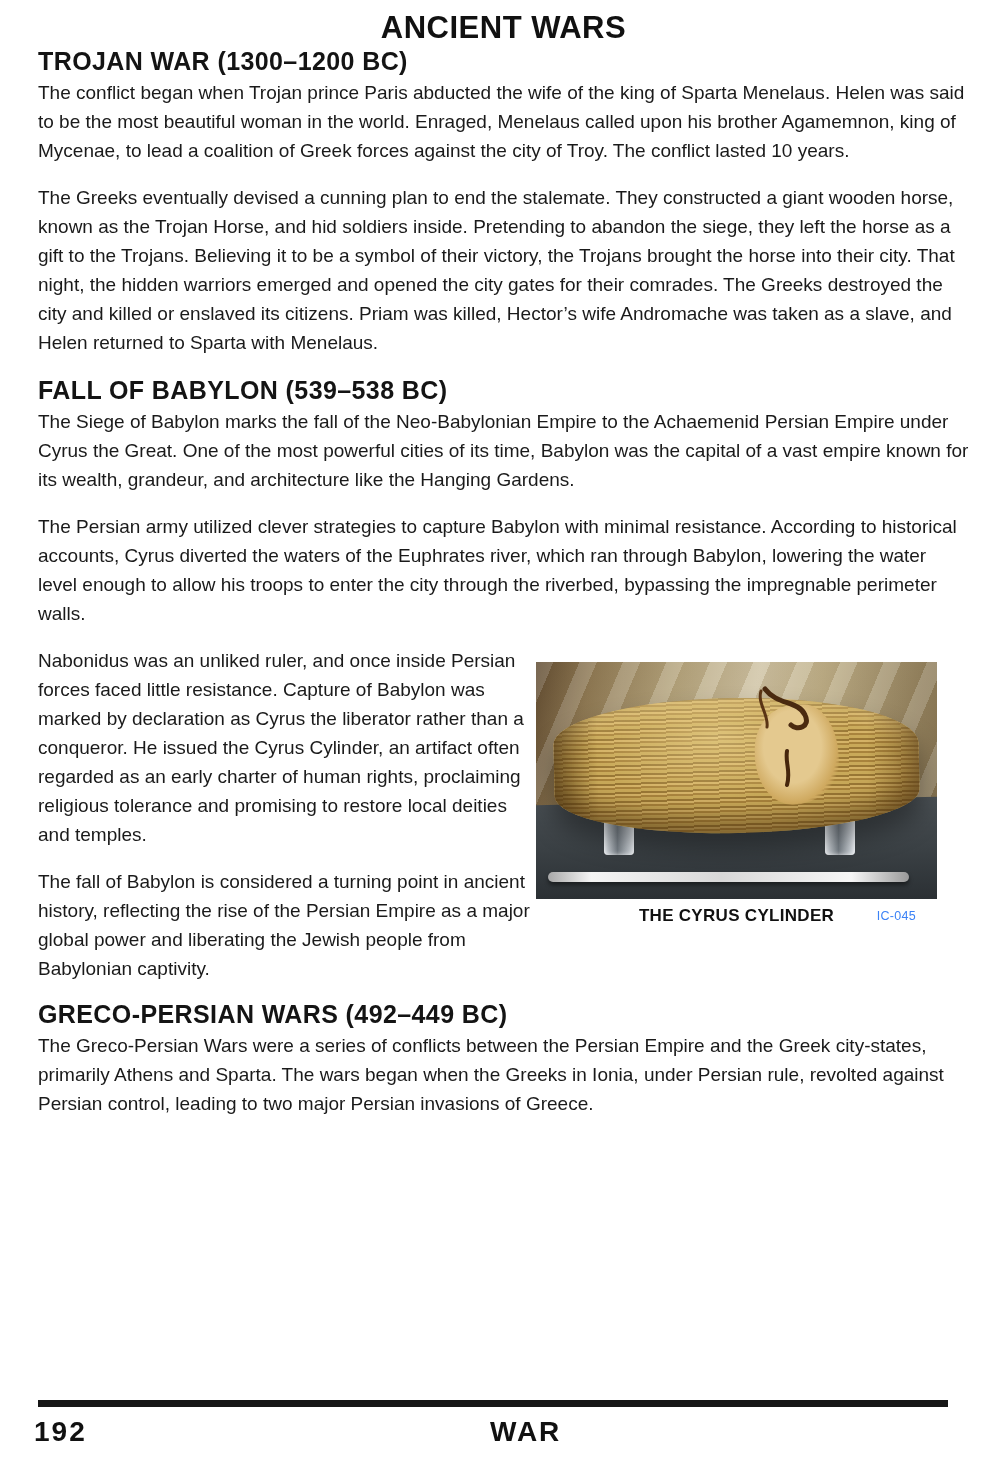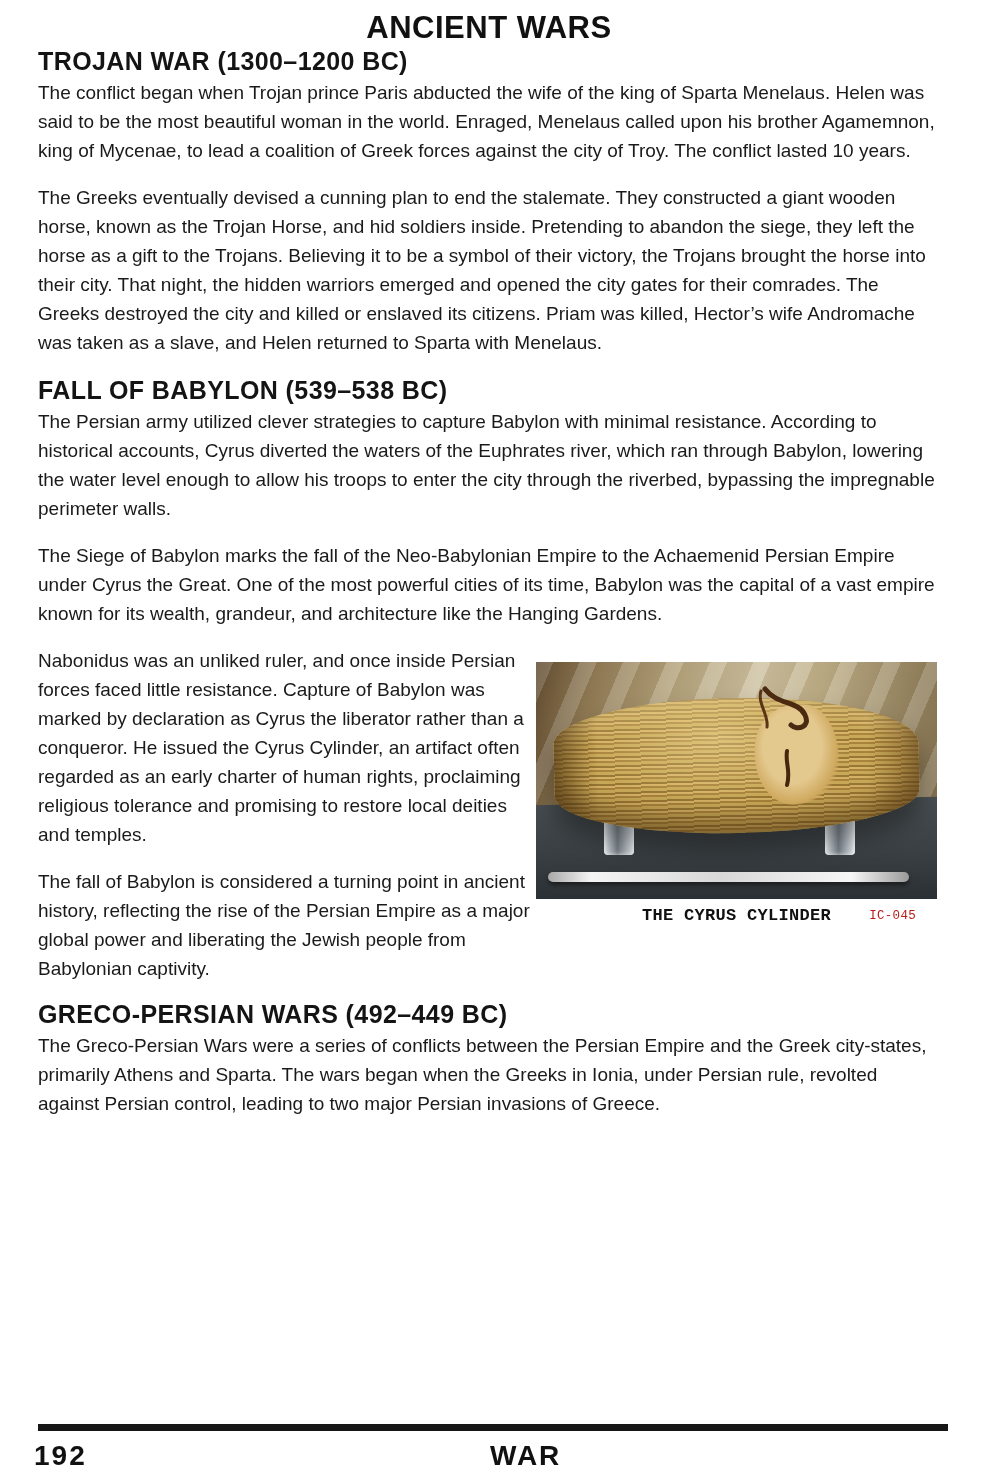--- a/index.html
+++ b/index.html
@@ -4,21 +4,21 @@
 <style>
   html,body{margin:0;padding:0;background:#ffffff;}
   .page{
     position:relative;
     width:985px;height:1476px;
     background:#ffffff;
     color:#1a1a1a;
     font-family:"Liberation Sans",sans-serif;
     overflow:hidden;
   }
-  .content{padding:10px 45px 0 38px;}
+  .content{padding:10px 16px 0 38px;}
   h1{
     font-size:31px;line-height:36px;font-weight:700;
     text-align:center;margin:0;letter-spacing:.5px;color:#111;
   }
   h2{
     font-size:25px;line-height:30px;font-weight:700;
     margin:0 0 2px;letter-spacing:.4px;color:#141414;
   }
   #sec-trojan h2{}
   #sec-babylon h2{margin-top:2px;}
@@ -74,32 +74,32 @@
       radial-gradient(ellipse at 45% 28%,rgba(255,236,175,.38),rgba(0,0,0,0) 48%),
       linear-gradient(90deg,rgba(70,45,12,.55) 0%,rgba(0,0,0,0) 12%,rgba(0,0,0,0) 86%,rgba(85,55,18,.45) 100%);
   }
   .patch{
     position:absolute;left:55%;top:6%;width:23%;height:74%;
     border-radius:50% 42% 58% 46% / 46% 56% 42% 52%;
     background:radial-gradient(ellipse at 45% 42%,#e4c98f 0 44%,#cfa95f 68%,rgba(0,0,0,0) 76%);
   }
   .cracks{position:absolute;left:52%;top:2%;z-index:5;}
 
-  figcaption{position:relative;margin-top:7px;height:24px;font-family:Liberation Mono, monospace;}
+  figcaption{position:relative;margin-top:7px;height:24px;}
   .figcap{
     display:block;text-align:center;font-weight:700;
     font-size:17px;letter-spacing:.3px;color:#111;
   }
   .figcode{
     position:absolute;right:21px;top:3px;
-    font-size:12.5px;color:#b91c1c;letter-spacing:.3px;
+    font-size:12.5px;color:#3b82f6;letter-spacing:.3px;
   }
 
   
-  .footer{position:absolute;left:38px;right:37px;bottom:0;}
+  .footer{position:absolute;left:38px;right:37px;bottom:24px;}
   .rule{height:7px;background:#161616;}
   .frow{position:relative;margin-top:9px;height:36px;font-weight:700;font-size:28px;letter-spacing:2px;color:#111;}
   .pnum{position:absolute;left:-4px;top:0;}
   .ftitle{position:absolute;left:452px;top:0;}
 </style>
 </head>
 <body>
 
 <div class="page">
   <div class="content">
@@ -107,22 +107,22 @@
     <h1>ANCIENT WARS</h1>
 
     <section id="sec-trojan">
       <h2>TROJAN WAR (1300–1200 BC)</h2>
       <p><span>The conflict began when Trojan prince Paris abducted the wife of the king of Sparta </span><b>Menelaus</b><span>. </span><b>Helen</b><span> was said to be the most beautiful woman in the world. Enraged, Menelaus called upon his brother </span><b>Agamemnon</b><span>, king of Mycenae, to lead a coalition of Greek forces against the city of Troy. The conflict lasted 10 years.</span></p>
       <p><span>The Greeks eventually devised a cunning plan to end the stalemate. They constructed a giant wooden horse, known as the </span><b>Trojan Horse</b><span>, and hid soldiers inside. Pretending to abandon the siege, they left the horse as a gift to the Trojans. Believing it to be a symbol of their victory, the Trojans brought the horse into their city. That night, the hidden warriors emerged and opened the city gates for their comrades. The Greeks destroyed the city and killed or enslaved its citizens. </span><b>Priam</b><span> was killed, Hector’s wife </span><b>Andromache</b><span> was taken as a slave, and Helen returned to Sparta with Menelaus.</span></p>
     </section>
 
     <section id="sec-babylon">
       <h2>FALL OF BABYLON (539–538 BC)</h2>
+      <p><span>The Siege of Babylon marks the fall of the Neo-Babylonian Empire to the Achaemenid Persian Empire under </span><b>Cyrus the Great</b><span>. One of the most powerful cities of its time, Babylon was the capital of a vast empire known for its wealth, grandeur, and architecture like the </span><b>Hanging Gardens</b><span>.</span></p>
       <p><span>The Persian army utilized clever strategies to capture Babylon with minimal resistance. According to historical accounts, Cyrus diverted the waters of the Euphrates river, which ran through Babylon, lowering the water level enough to allow his troops to enter the city through the riverbed, bypassing the impregnable perimeter walls.</span></p>
-      <p><span>The Siege of Babylon marks the fall of the Neo-Babylonian Empire to the Achaemenid Persian Empire under </span><b>Cyrus the Great</b><span>. One of the most powerful cities of its time, Babylon was the capital of a vast empire known for its wealth, grandeur, and architecture like the </span><b>Hanging Gardens</b><span>.</span></p>
 
       <div class="columns">
         <div class="col-text">
           <p><b>Nabonidus</b><span> was an unliked ruler, and once inside Persian forces faced little resistance. Capture of Babylon was marked by declaration as Cyrus the liberator rather than a conqueror. He issued the </span><b>Cyrus Cylinder</b><span>, an artifact often regarded as an early charter of human rights, proclaiming religious tolerance and promising to restore local deities and temples.</span></p>
           <p><span>The fall of Babylon is considered a turning point in ancient history, reflecting the rise of the Persian Empire as a major global power and liberating the Jewish people from Babylonian captivity.</span></p>
         </div>
 
         <figure class="col-fig" style="margin:16px 0 0 0;">
           <div class="photo">
             <div class="streaks"></div>

